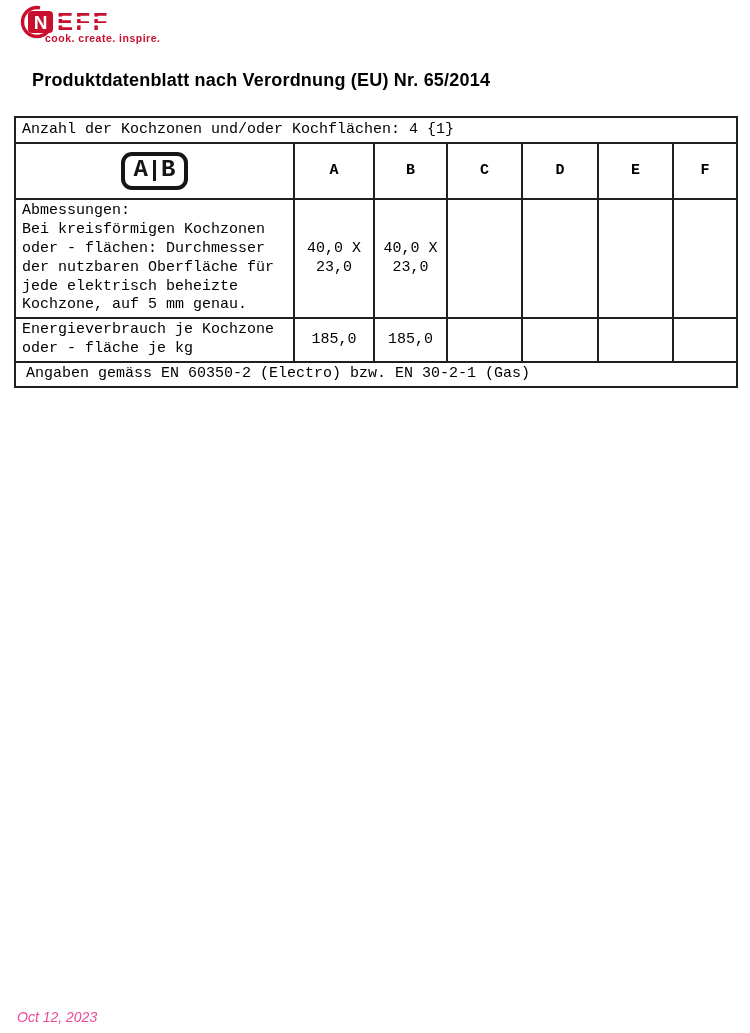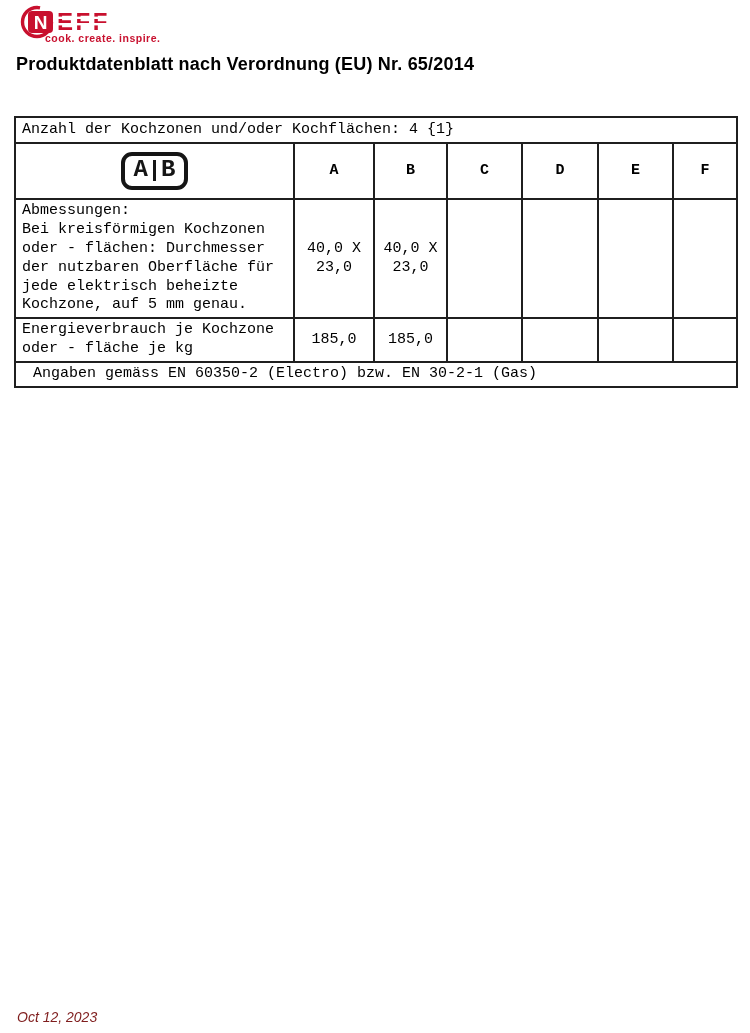--- a/index.html
+++ b/index.html
@@ -16,21 +16,21 @@
 
   
   .brand { position: absolute; top: 2px; left: 14px; }
   .brand svg { display: block; }
 
   
   .page-title {
     position: absolute;
     top: 54px;
     left: 16px;
-    margin: 0;
+    margin: 16px;
     font-size: 18px;
     font-weight: bold;
     letter-spacing: 0.2px;
     color: #000000;
   }
 
   
   table.datasheet {
     position: absolute;
     top: 116px;
@@ -46,21 +46,21 @@
     border: 2px solid #1f1f1f;
     padding: 2px 6px;
     vertical-align: middle;
     overflow: hidden;
   }
   tr.r-span td { height: 26px; padding-left: 6px; }
   tr.r-head td { height: 56px; }
   tr.r-heiz td { height: 56px; }
   tr.r-abm td { height: 104px; }
   tr.r-energy td { height: 44px; }
-  tr.r-note td { height: 25px; padding-left: 17px; }
+  tr.r-note td { height: 25px; padding-left: 10px; }
 
   td.cell-label { text-align: left; white-space: pre-line; padding: 3px 6px; }
   td.cell-value { text-align: center; padding: 1px 1px; }
   td.cell-colhead {
     text-align: center;
     vertical-align: bottom;
     font-weight: bold;
     padding-bottom: 8px;
   }
   td.cell-ablogo { text-align: center; vertical-align: middle; }
@@ -82,21 +82,21 @@
   }
   .ab-divider { width: 3px; height: 21px; background: #151515; }
 
   
   .doc-date {
     position: absolute;
     top: 1009px;
     left: 17px;
     font-size: 14px;
     font-style: italic;
-    color: #7f1d1d;
+    color: #ec4899;
   }
 </style>
 </head>
 <body>
 
 <div class="page">
 
   <div class="brand">
     <svg width="170" height="44" viewBox="0 0 170 44">
       <circle cx="23" cy="20" r="14.5" fill="none" stroke="#C8102E" stroke-width="3.4" stroke-dasharray="71 21"></circle>

